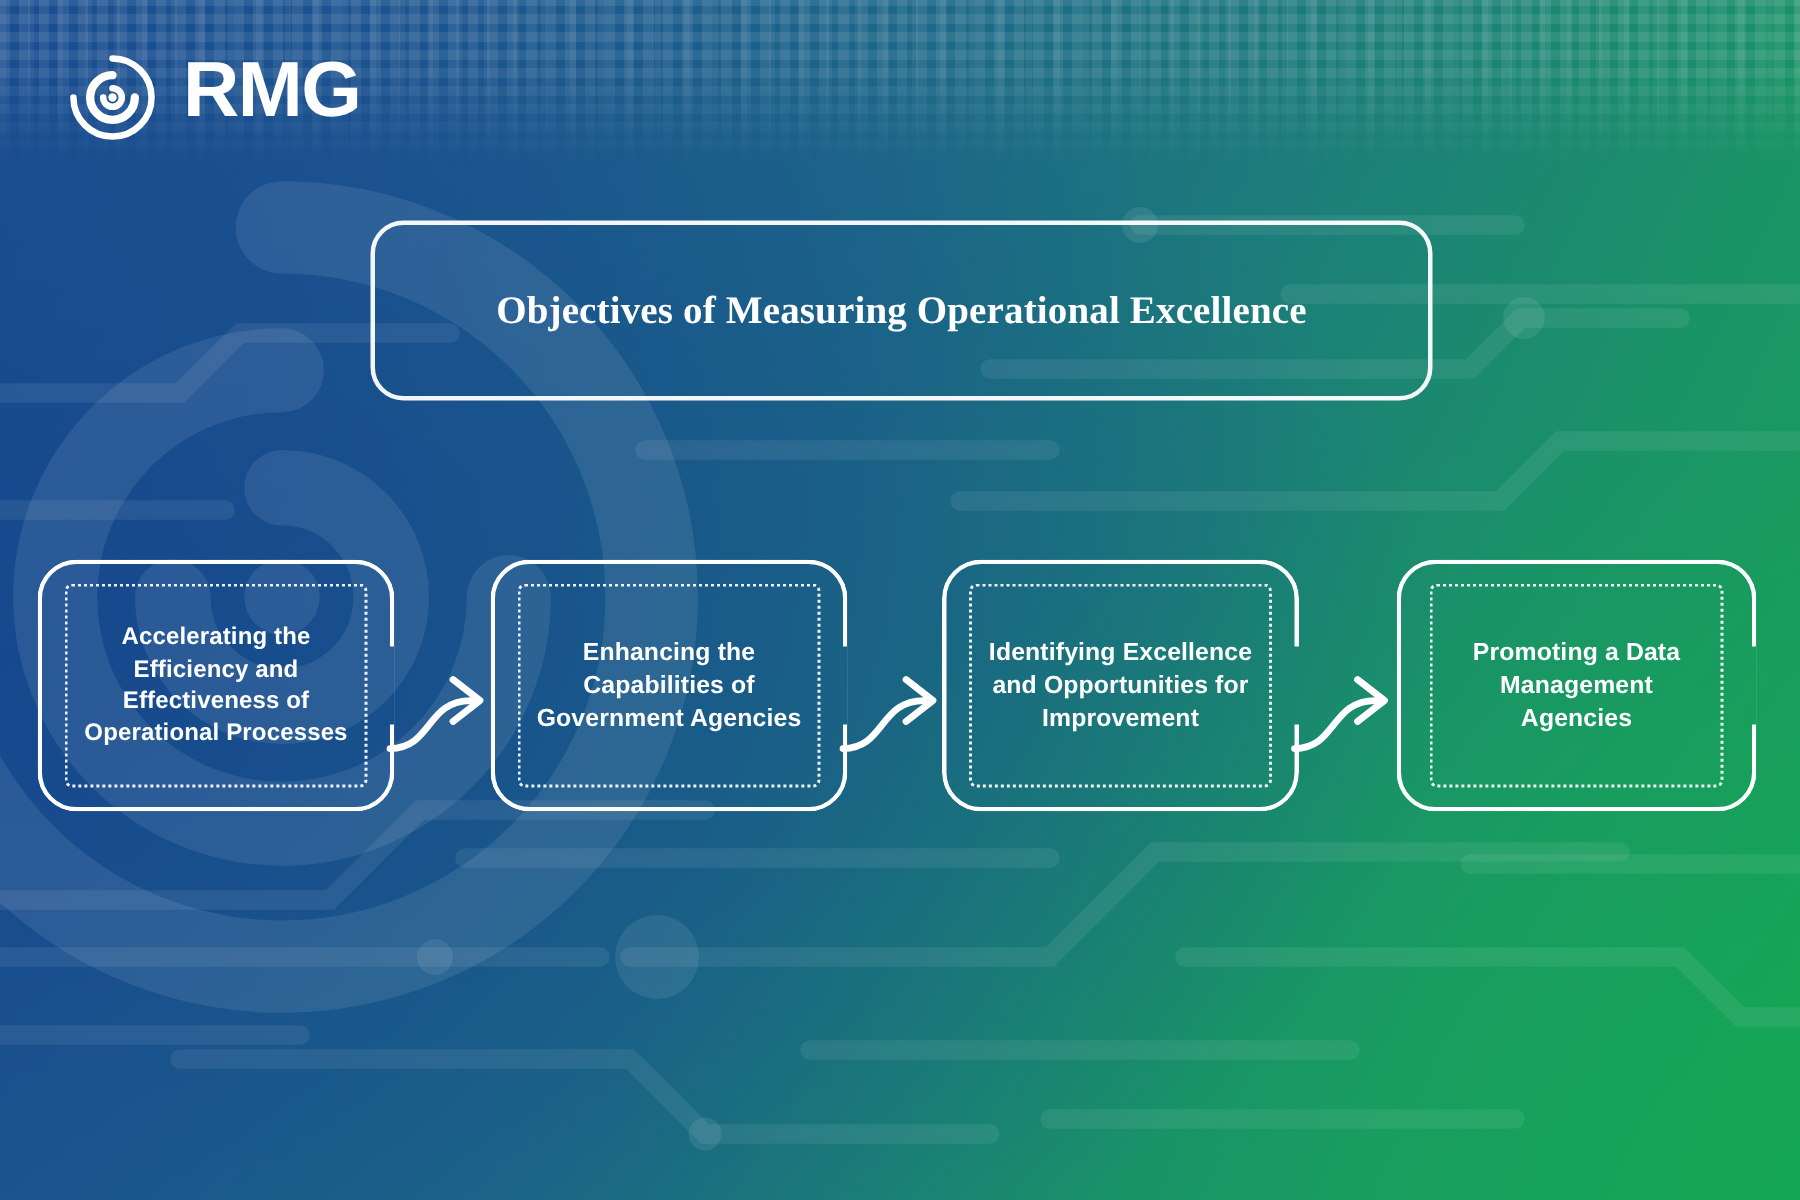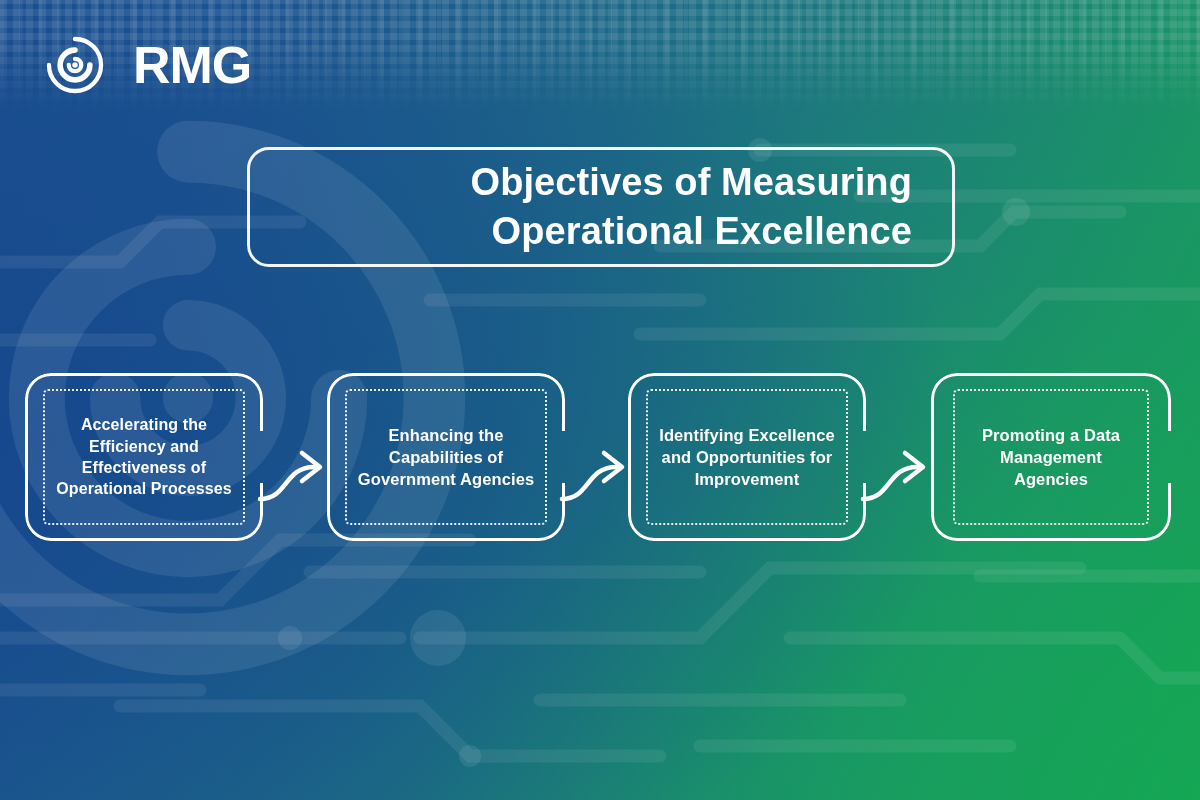--- a/index.html
+++ b/index.html
@@ -64,21 +64,21 @@
   }
   .watermark svg { width:100%; height:100%; display:block; }
 
   
   .circuit { position:absolute; inset:0; pointer-events:none; }
   .circuit svg { width:100%; height:100%; display:block; }
 
   
   .logo {
     position:absolute; left:44px; top:34px;
-    display:flex; align-items:center; gap:27px;
+    display:flex; align-items:flex-start; gap:16px;
   }
   .logo-mark { width:62px; height:62px; flex:0 0 auto; }
   .logo-mark svg { width:100%; height:100%; display:block; }
   .logo-text {
     color:#ffffff;
     font-size:52px;
     font-weight:bold;
     letter-spacing:-1px;
     line-height:1;
     font-family:"Liberation Sans", sans-serif;
@@ -89,26 +89,26 @@
     position:absolute;
     left:247px; top:147px;
     width:708px; height:120px;
     border:3px solid rgba(255,255,255,.95);
     border-radius:22px;
     display:flex; align-items:center; justify-content:center;
     padding:6px 40px;
   }
   .title-banner h1 {
     color:#ffffff;
-    font-size:38px;
+    font-size:26px;
     font-weight:bold;
     line-height:1.30;
-    text-align:right;
+    text-align:left;
     letter-spacing:.1px;
-    font-family:Liberation Sans, sans-serif;
+    font-family:Liberation Serif, serif;
   }
 
   
   .cards {
     position:absolute;
     left:0; top:373px;
     width:1200px; height:168px;
   }
 
   .card {

